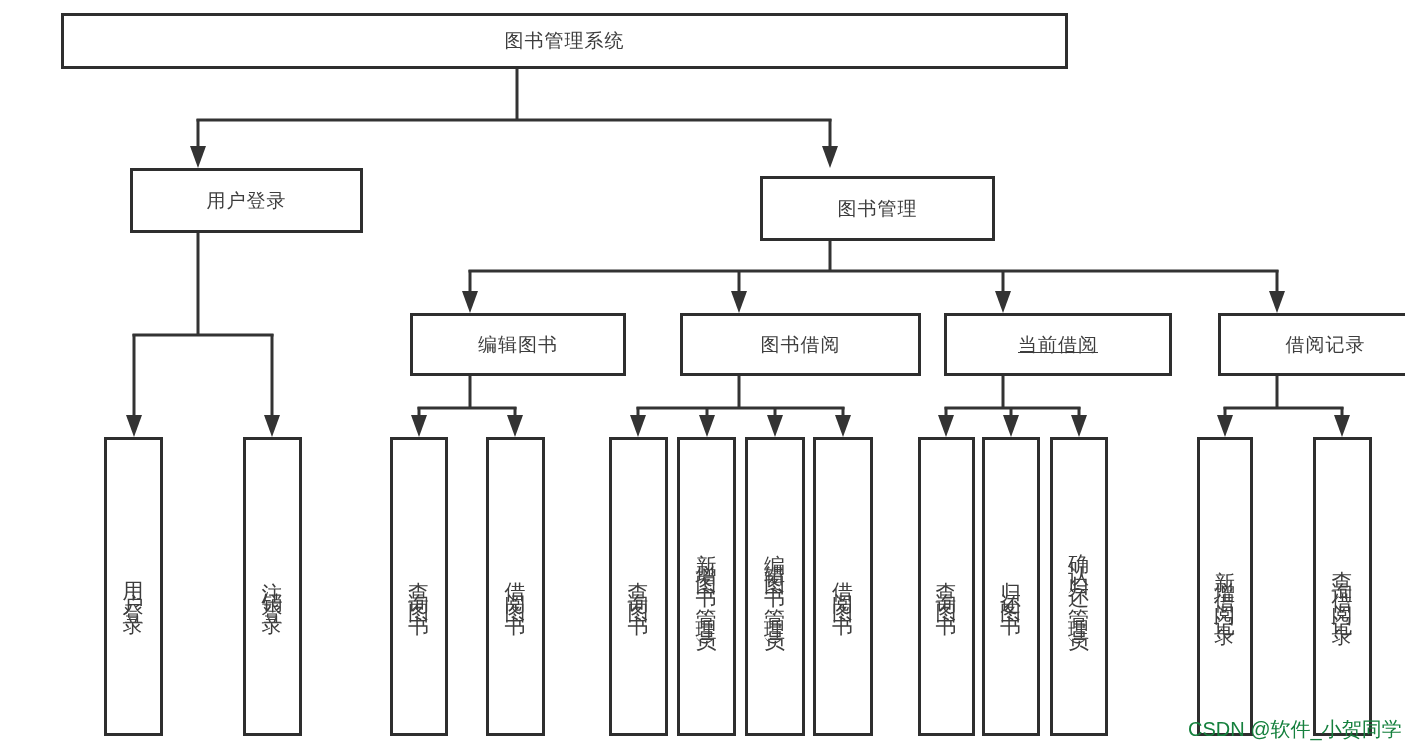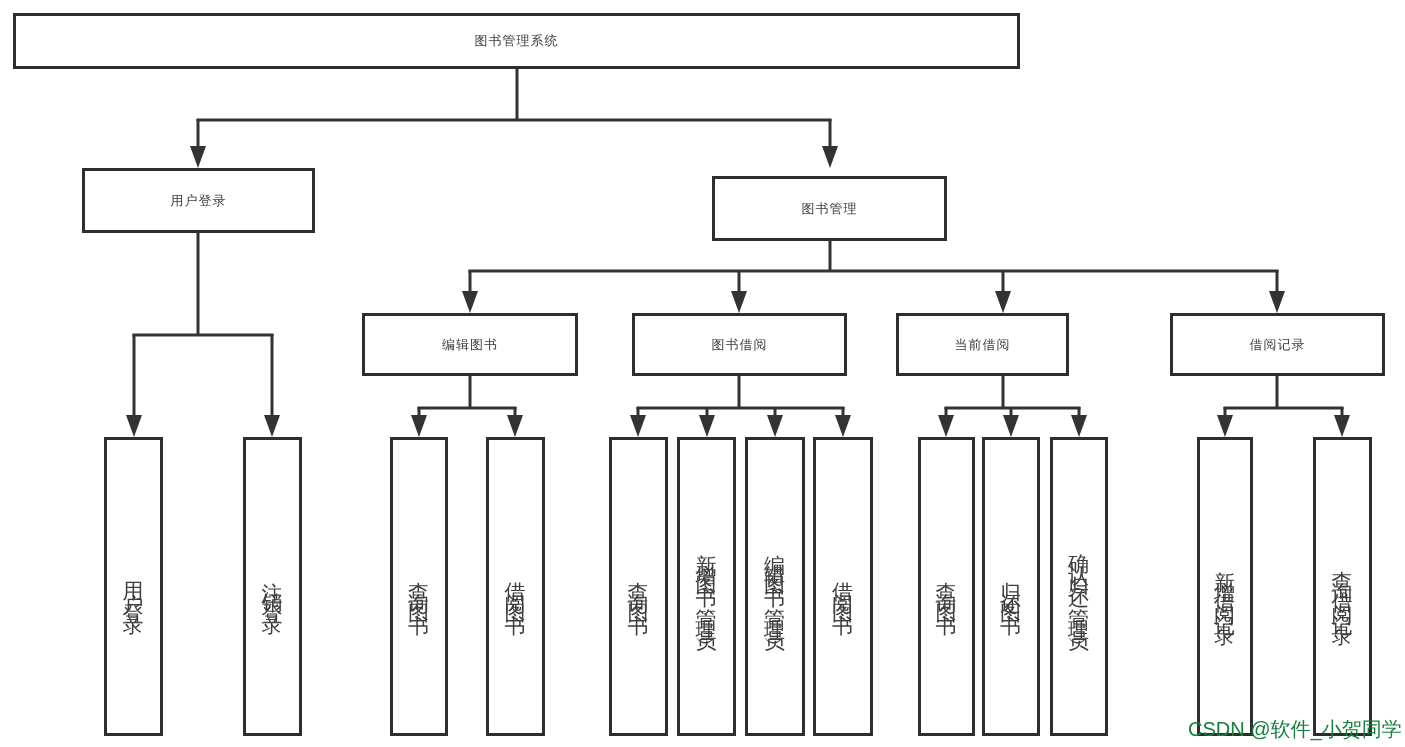--- a/index.html
+++ b/index.html
@@ -19,35 +19,35 @@
   .node {
     position: absolute;
     box-sizing: border-box;
     background: #ffffff;
     border: 3px solid #2e2e2e;
     display: flex;
     align-items: center;
     justify-content: center;
     color: #3d3d3d;
   }
-  .h-node { font-size: 13px; letter-spacing: 1px; white-space: nowrap; }
+  .h-node { font-size: 19px; letter-spacing: 1px; white-space: nowrap; margin-left: 48px; }
   .v-node {
     writing-mode: vertical-rl;
     font-size: 21px;
     letter-spacing: 11px;
     line-height: 1;
     white-space: nowrap;
   }
   
   .n-root { left: 13px;   top: 13px;  width: 1007px; height: 56px; }
   .n-l2a  { left: 82px;   top: 168px; width: 233px;  height: 65px; }
   .n-l2b  { left: 712px;  top: 176px; width: 235px;  height: 65px; }
   .n-l3a  { left: 362px;  top: 313px; width: 216px;  height: 63px; }
-  .n-l3b  { left: 632px;  top: 313px; width: 215px;  height: 63px; text-align: center; }
-  .n-l3c  { left: 896px;  top: 313px; width: 173px;  height: 63px; }
+  .n-l3b  { left: 632px;  top: 313px; width: 241px;  height: 63px; text-align: center; }
+  .n-l3c  { left: 896px;  top: 313px; width: 228px;  height: 63px; text-decoration: underline; }
   .n-l3d  { left: 1170px; top: 313px; width: 215px;  height: 63px; }
   .leaf   { top: 437px; height: 299px; }
   .n-a1 { left: 104px;  width: 59px; }
   .n-a2 { left: 243px;  width: 59px; }
   .n-b1 { left: 390px;  width: 58px; }
   .n-b2 { left: 486px;  width: 59px; }
   .n-c1 { left: 609px;  width: 59px; }
   .n-c2 { left: 677px;  width: 59px; }
   .n-c3 { left: 745px;  width: 60px; }
   .n-c4 { left: 813px;  width: 60px; }

